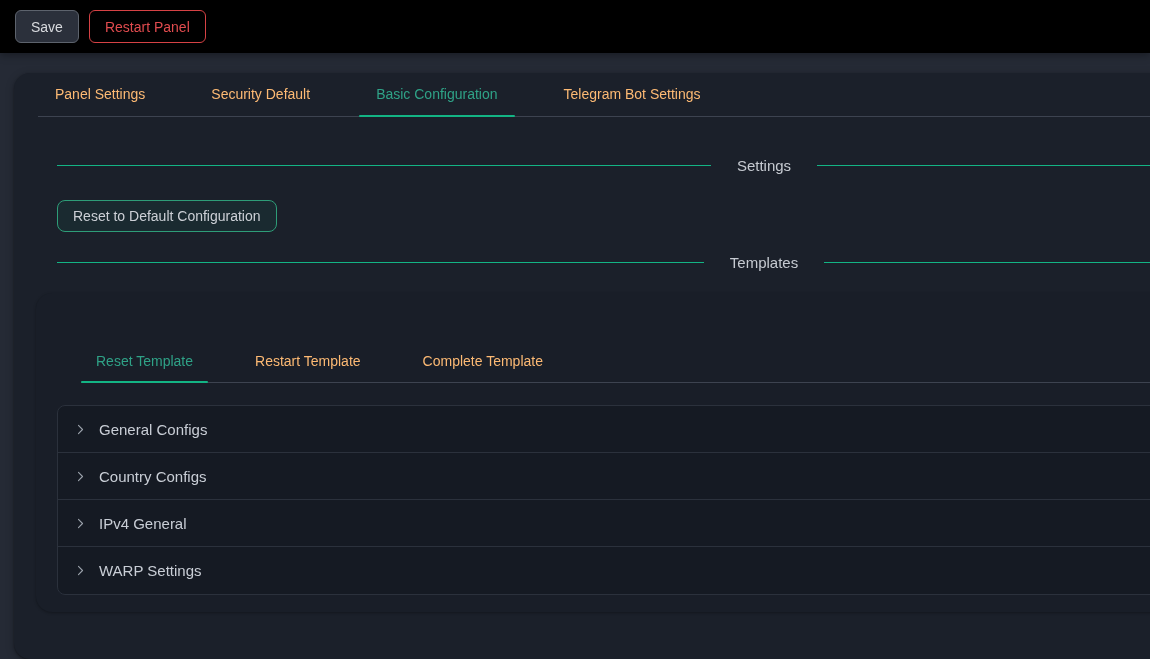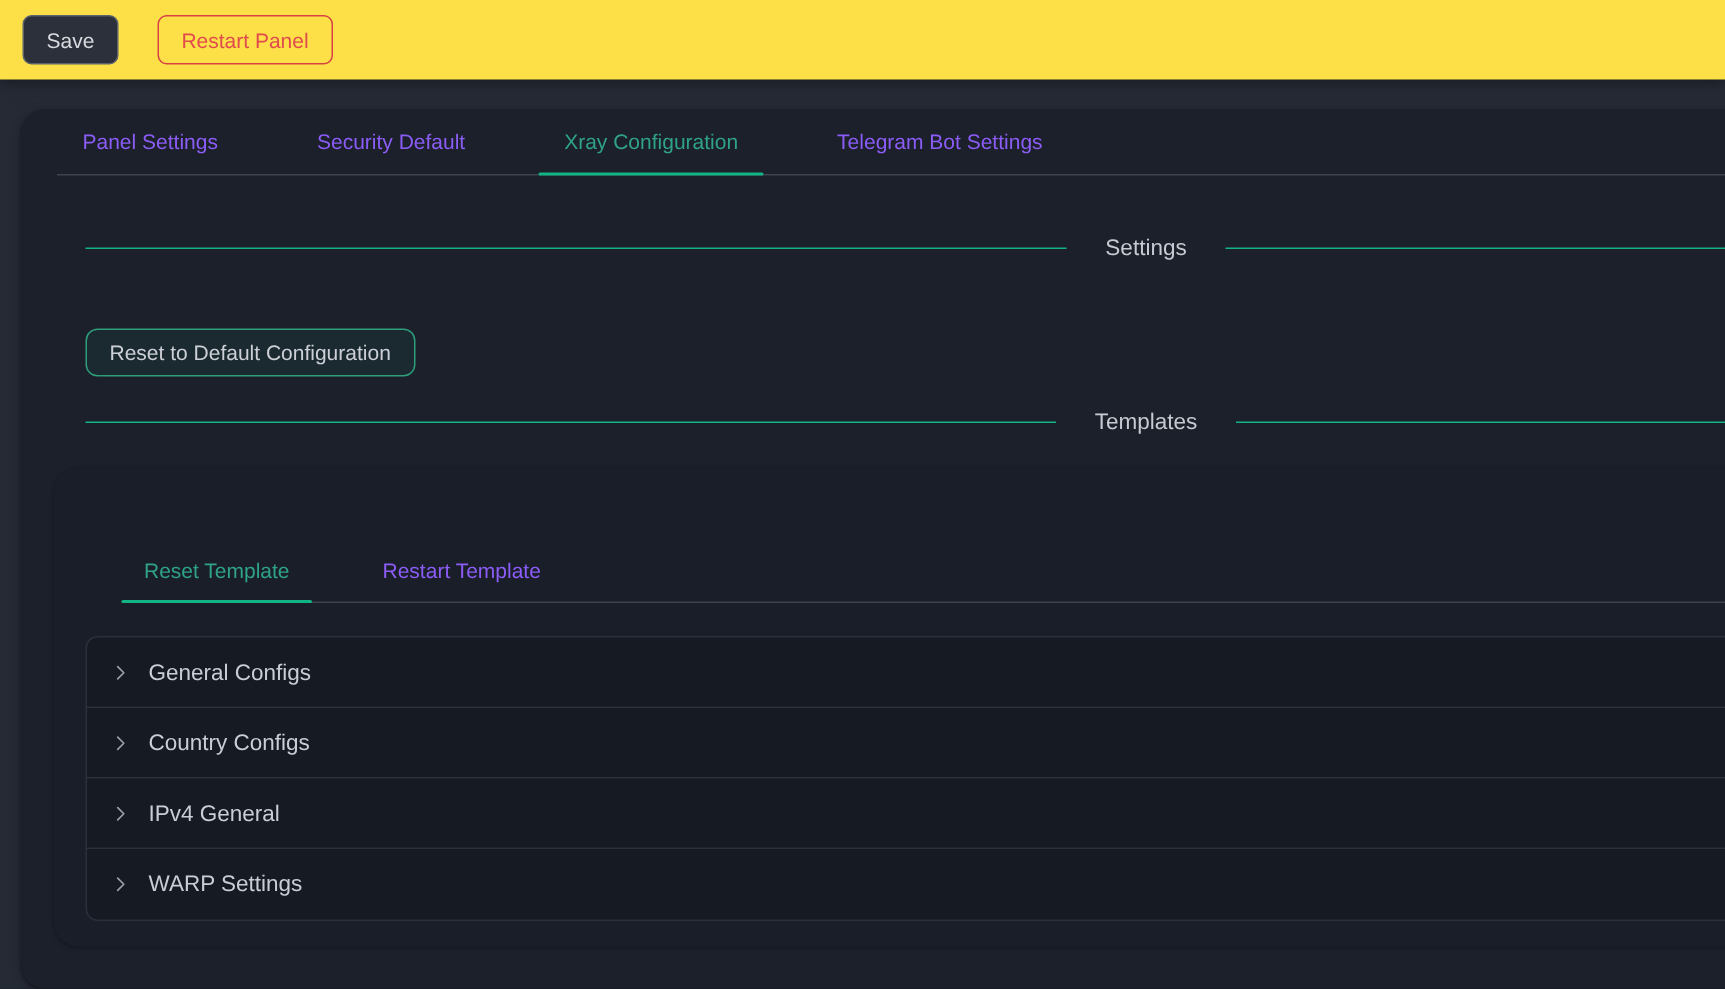--- a/index.html
+++ b/index.html
@@ -12,22 +12,22 @@
     color: #c9cdd4;
   }
 
   
   .topbar {
     position: relative;
     height: 53px;
     padding: 10px 15px;
     display: flex;
     align-items: flex-start;
-    gap: 26px;
-    background: #fde047;
+    gap: 10px;
+    background: #000000;
     box-shadow: 0 2px 8px rgba(0,0,0,0.35);
     z-index: 5;
   }
   .btn {
     display: inline-flex;
     align-items: center;
     justify-content: center;
     height: 33px;
     padding: 0 15px;
     border-radius: 6px;
@@ -62,21 +62,21 @@
   .tabs {
     display: flex;
     gap: 32px;
     border-bottom: 1px solid #3d4350;
   }
   .tab {
     position: relative;
     padding: 0 17px;
     line-height: 43px;
     height: 43px;
-    color: #8b5cf6;
+    color: #fdba74;
     cursor: pointer;
     white-space: nowrap;
   }
   .tab.active { color: #2fa287; }
   .tab.active::after {
     content: "";
     position: absolute;
     left: 0; right: 0; bottom: -1px;
     height: 2px;
     background: #13b484;
@@ -97,21 +97,21 @@
   .divider::before, .divider::after {
     content: "";
     flex: 1;
     height: 1px;
     background: #13b484;
   }
   .divider-label { padding: 0 26px; }
   .divider-templates { margin-top: 18px; }
 
   .btn-reset {
-    margin: 42px 43px 0;
+    margin: 23px 43px 0;
     height: 32px;
     border-radius: 8px;
     background: rgba(19, 180, 132, 0.07);
     border-color: #2e9d78;
     color: #ccd0d6;
   }
 
   
   .templates-card {
     margin: 19px 22px 0;
@@ -164,40 +164,41 @@
 <div class="topbar">
   <button class="btn btn-save">Save</button>
   <button class="btn btn-restart">Restart Panel</button>
 </div>
 
 <div class="settings-card">
 
   <div class="tabs tabs-outer">
     <div class="tab">Panel Settings</div>
     <div class="tab">Security Default</div>
-    <div class="tab active">Xray Configuration</div>
+    <div class="tab active">Basic Configuration</div>
     <div class="tab">Telegram Bot Settings</div>
   </div>
 
   <div class="divider">
     <span class="divider-label">Settings</span>
   </div>
 
   <button class="btn btn-reset">Reset to Default Configuration</button>
 
   <div class="divider divider-templates">
     <span class="divider-label">Templates</span>
   </div>
 
   
   <div class="templates-card">
 
     <div class="tabs tabs-inner">
       <div class="tab active">Reset Template</div>
       <div class="tab">Restart Template</div>
+      <div class="tab">Complete Template</div>
     </div>
 
     <div class="collapse">
 
       <div class="collapse-row">
         <span class="chevron">
           <svg viewBox="0 0 16 16">
               <path d="M5.5 3l5 5-5 5" fill="none" stroke="currentColor" stroke-width="1.4" stroke-linecap="round" stroke-linejoin="round"></path>
             </svg>
         </span>

